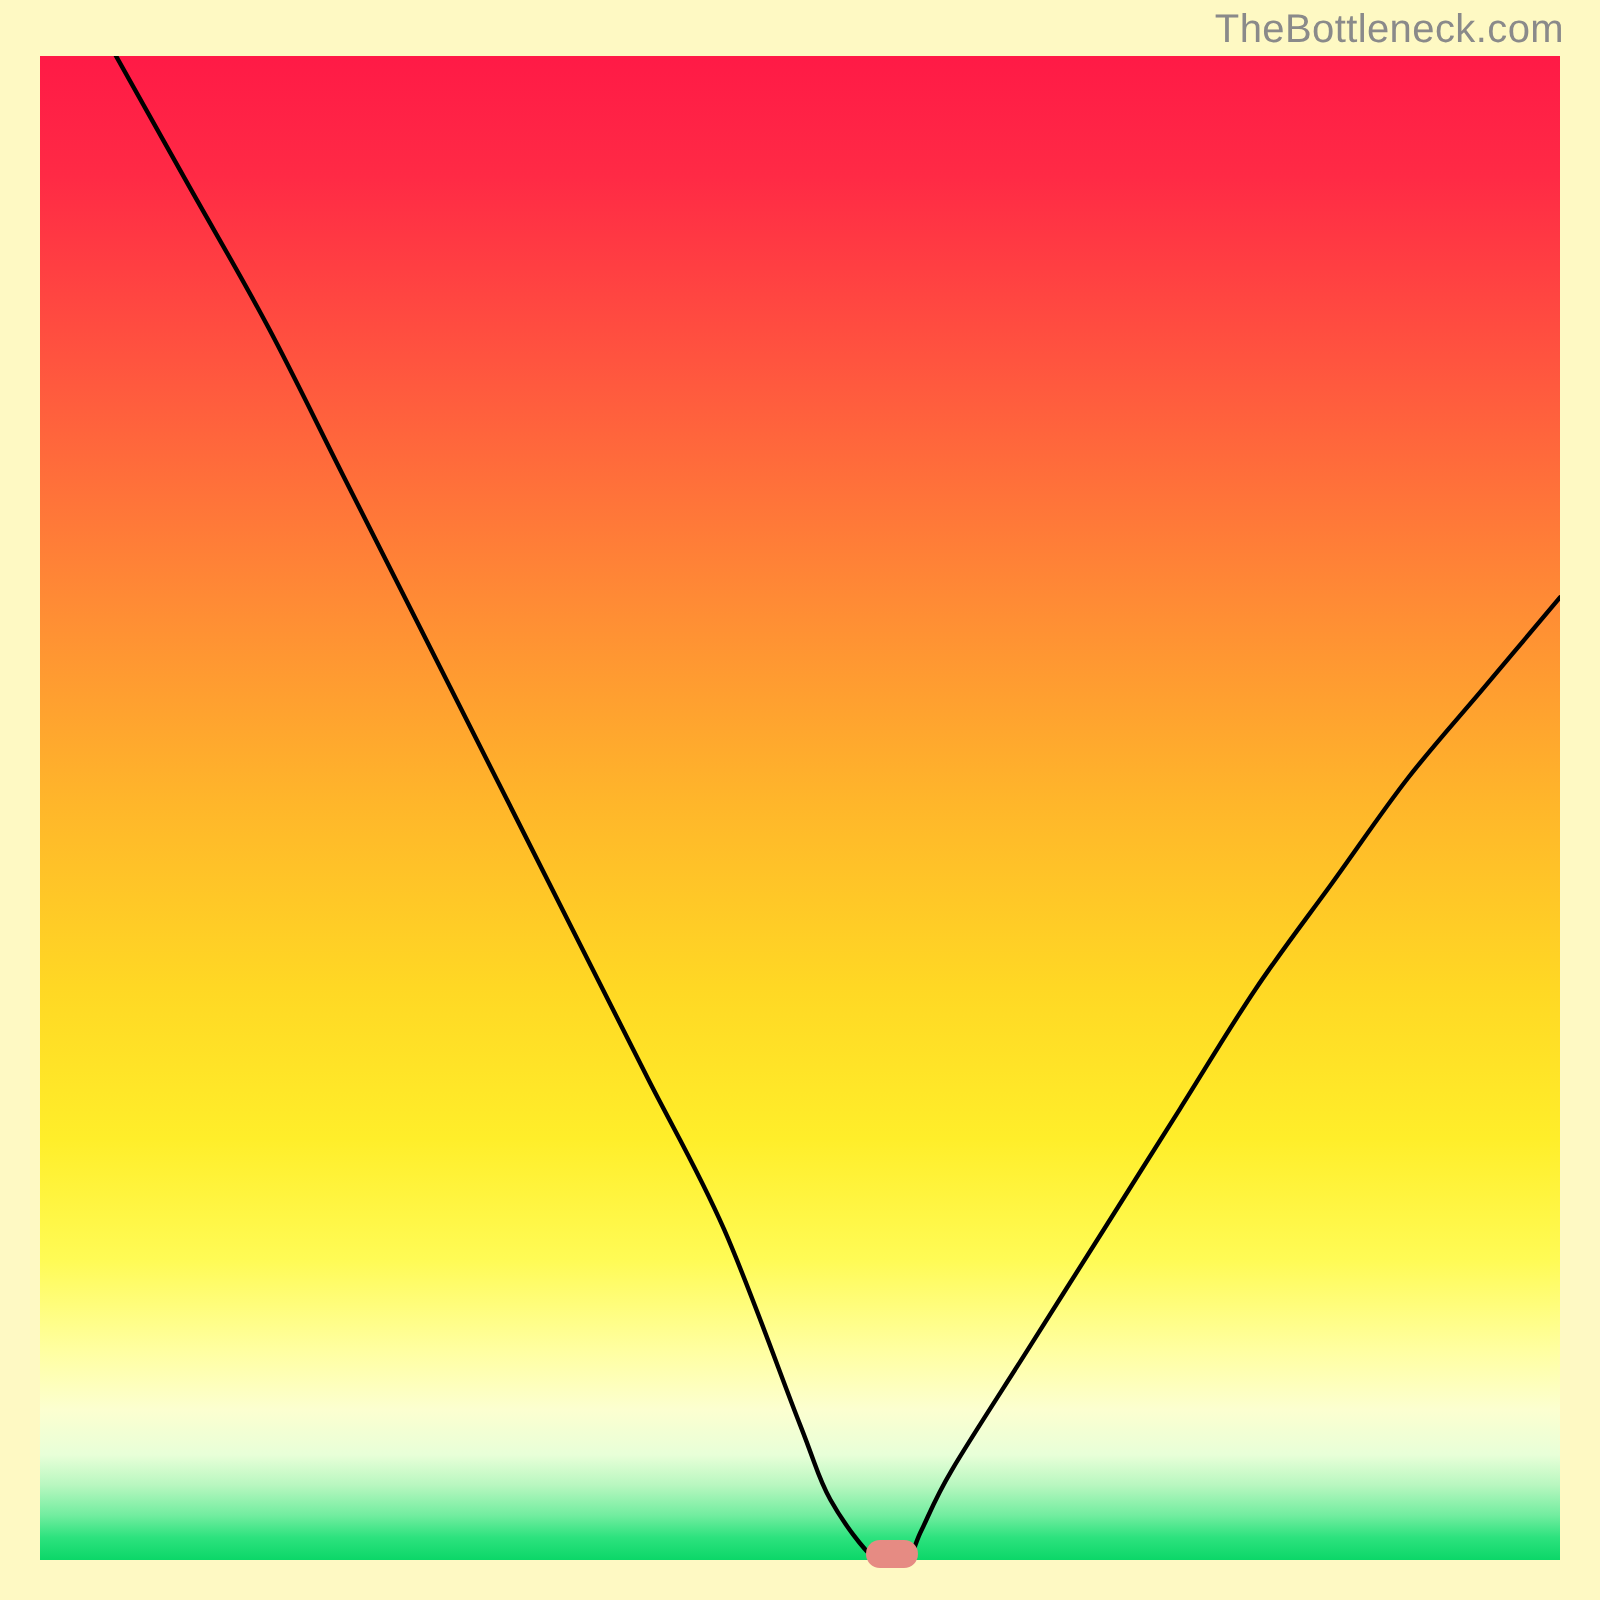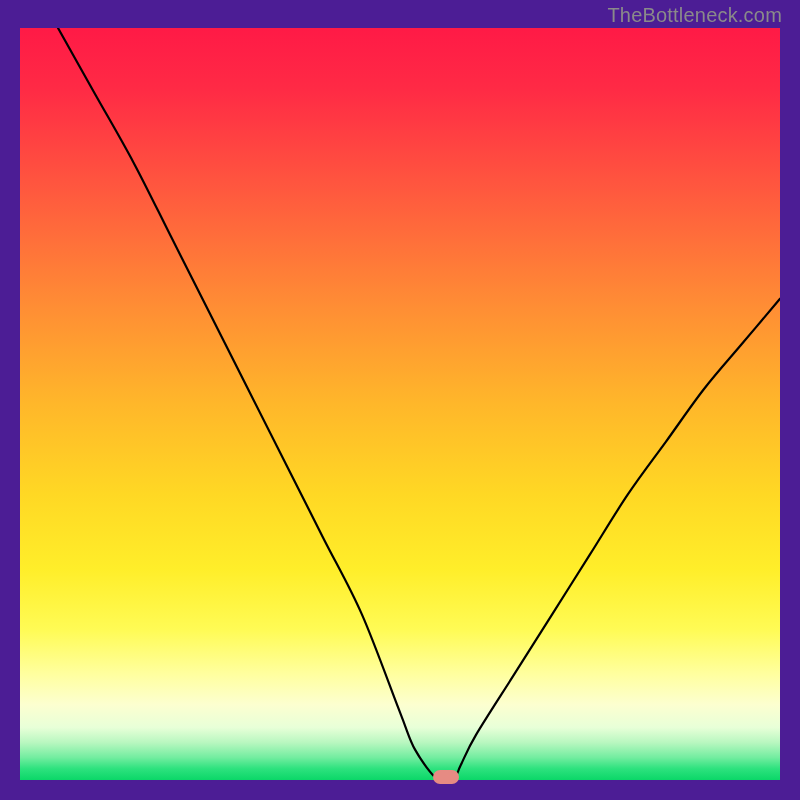--- a/index.html
+++ b/index.html
@@ -8,21 +8,21 @@
     width: 800px;
     height: 800px;
     background: #000;
     overflow: hidden;
     font-family: Arial, Helvetica, sans-serif;
   }
   .frame {
     position: relative;
     width: 800px;
     height: 800px;
-    background: #4c1d95;
+    background: #fef9c3;
   }
   .plot-area {
     position: absolute;
     left: 20px;
     top: 28px;
     width: 760px;
     height: 752px;
     
     background: linear-gradient(
       to bottom,

